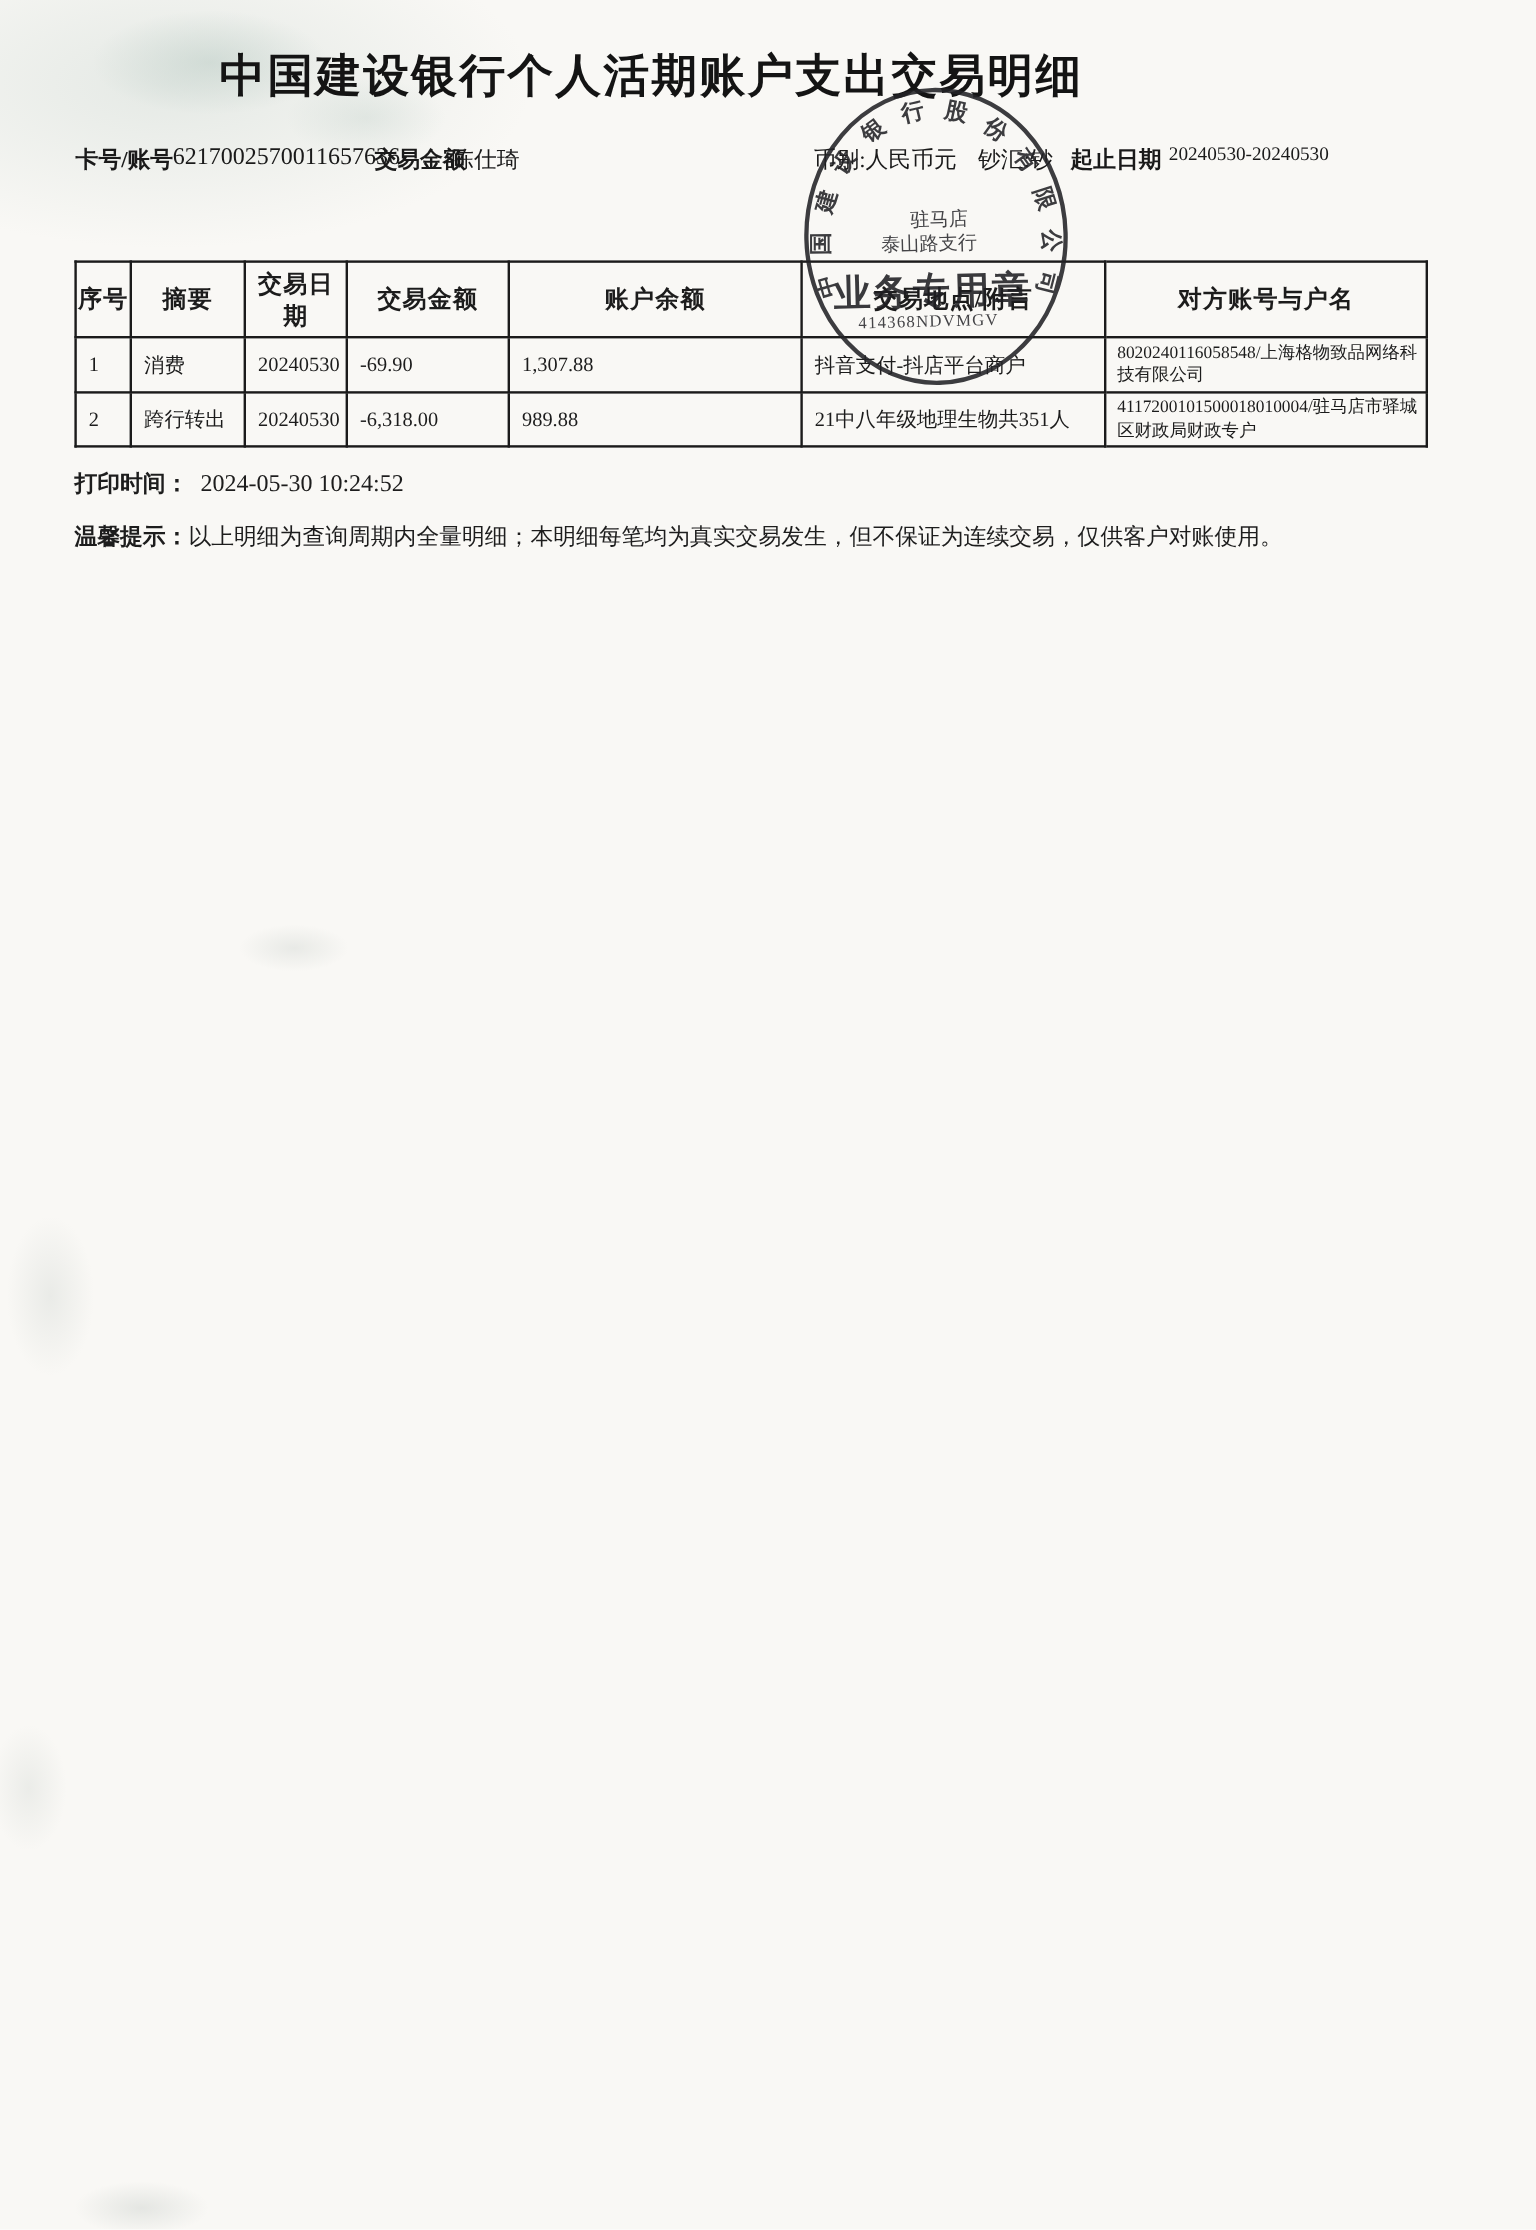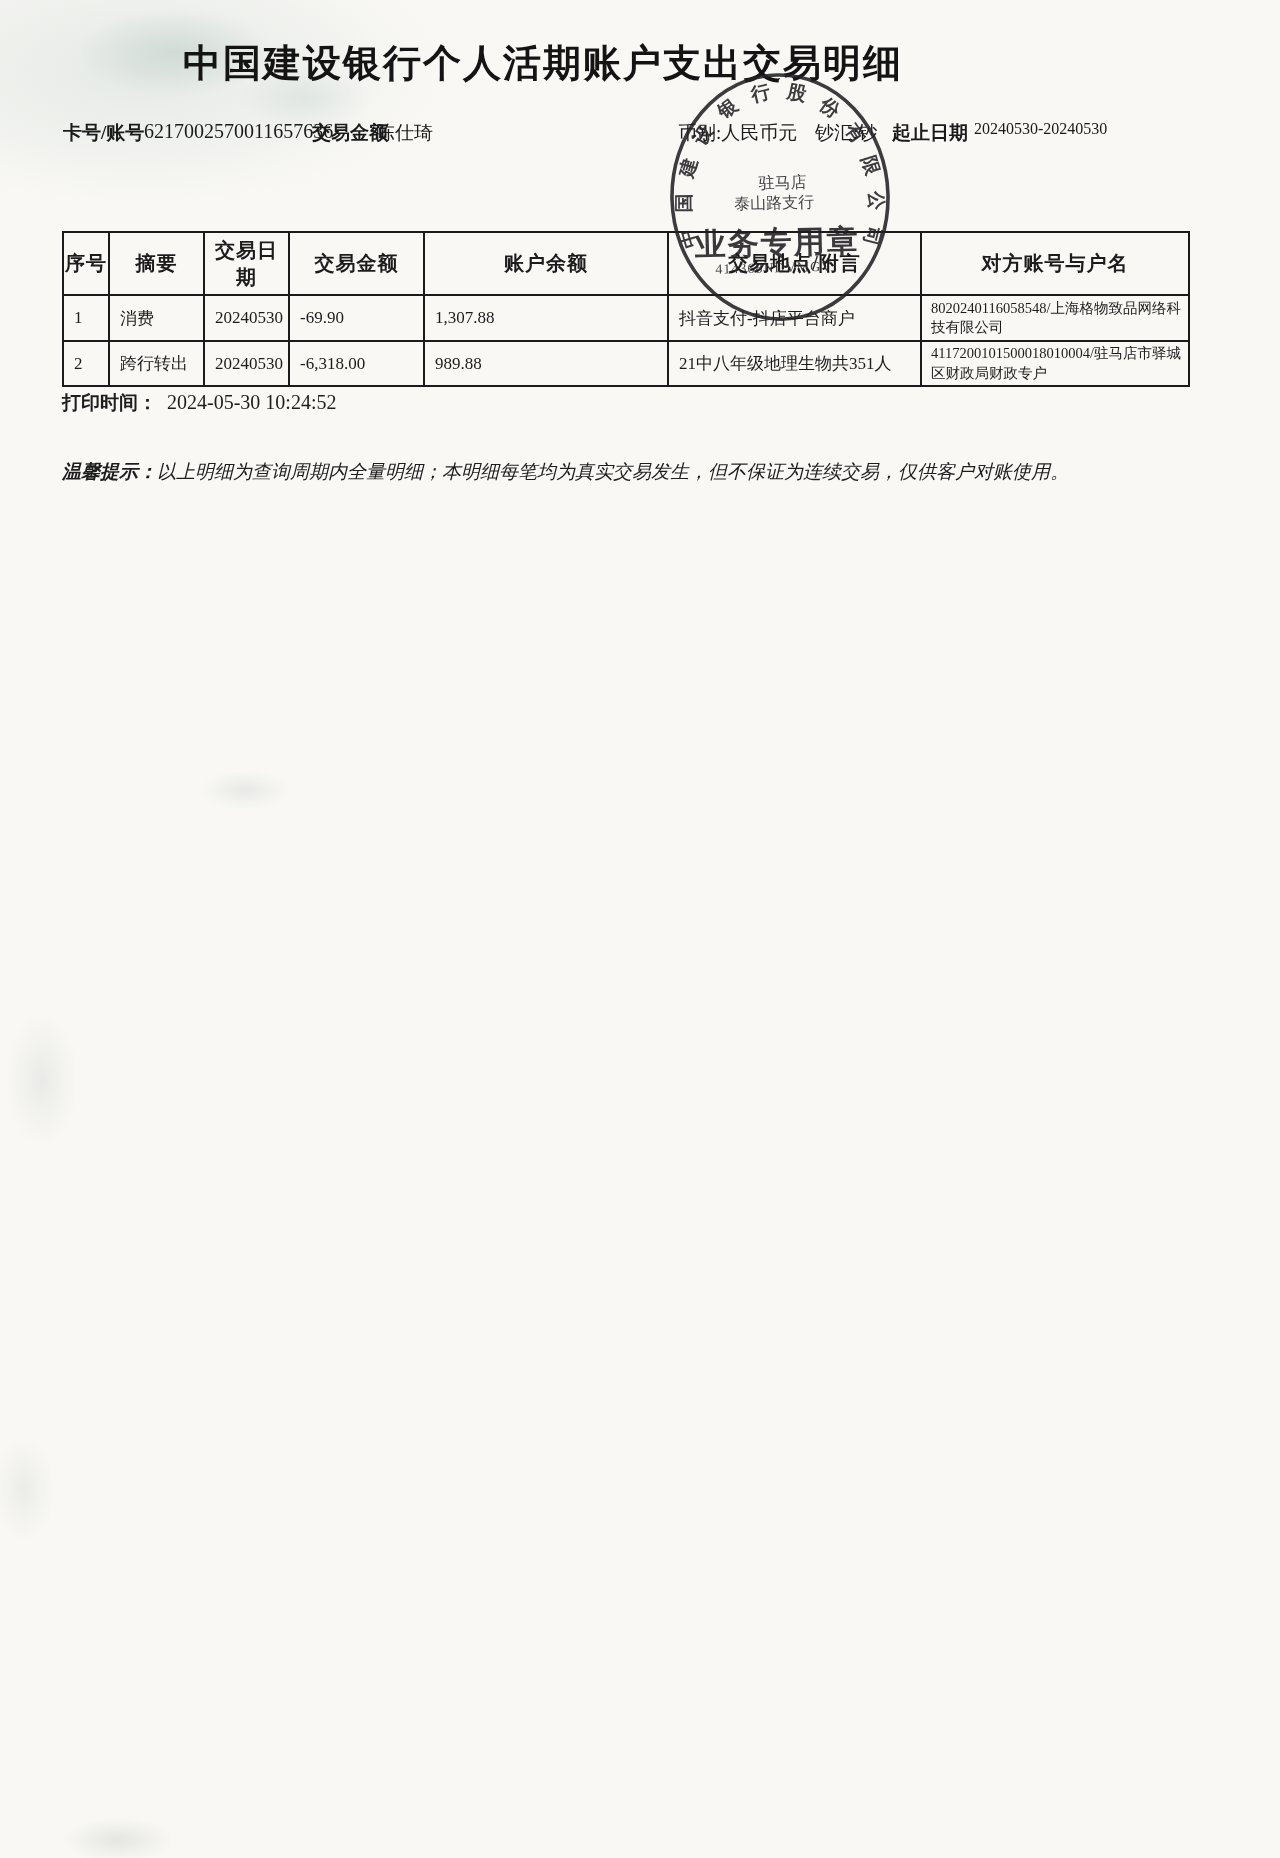--- a/index.html
+++ b/index.html
@@ -33,21 +33,21 @@
   .lbl-card   { left:63px; }
   .val-card   { left:144px; font-size:20px; letter-spacing:0px; }
   .lbl-cust   { left:312px; }
   .val-cust   { left:376px; }
   .lbl-curr   { left:678px; }
   .lbl-cash   { left:815px; }
   .lbl-range  { left:892px; }
   .val-range  { left:974px; font-size:16px; }
 
   table.txn-table {
-    position:absolute; left:62px; top:231px;
+    position:absolute; left:62px; top:217px;
     width:1126px;
     border-collapse:collapse;
     table-layout:fixed;
     background:transparent;
   }
   .txn-table th, .txn-table td {
     border:2px solid #1b1b1b;
     vertical-align:middle;
     color:#1c1c1c;
   }
@@ -69,21 +69,21 @@
     position:absolute; left:650px; top:57px;
     width:260px; height:280px;
     opacity:0.88;
     transform:rotate(-1.5deg);
   }
 
   .print-line { position:absolute; left:62px; top:390px; font-size:19px; }
   .print-line .info-label { font-weight:bold; }
   .print-line .print-value { margin-left:10px; font-size:20px; }
 
-  .notice-line { position:absolute; left:62px; top:459px; font-size:19px; width:900px; white-space:nowrap;font-style:italic; }
+  .notice-line { position:absolute; left:62px; top:434px; font-size:19px; width:900px; white-space:nowrap; }
   .notice-line .notice-label { font-weight:bold; }
 
   .page-indicator {
     position:absolute; top:481px; left:0; width:1086px;
     text-align:center; font-size:17px; color:#1c1c1c;
   }
 </style>
 </head>
 <body>
 

